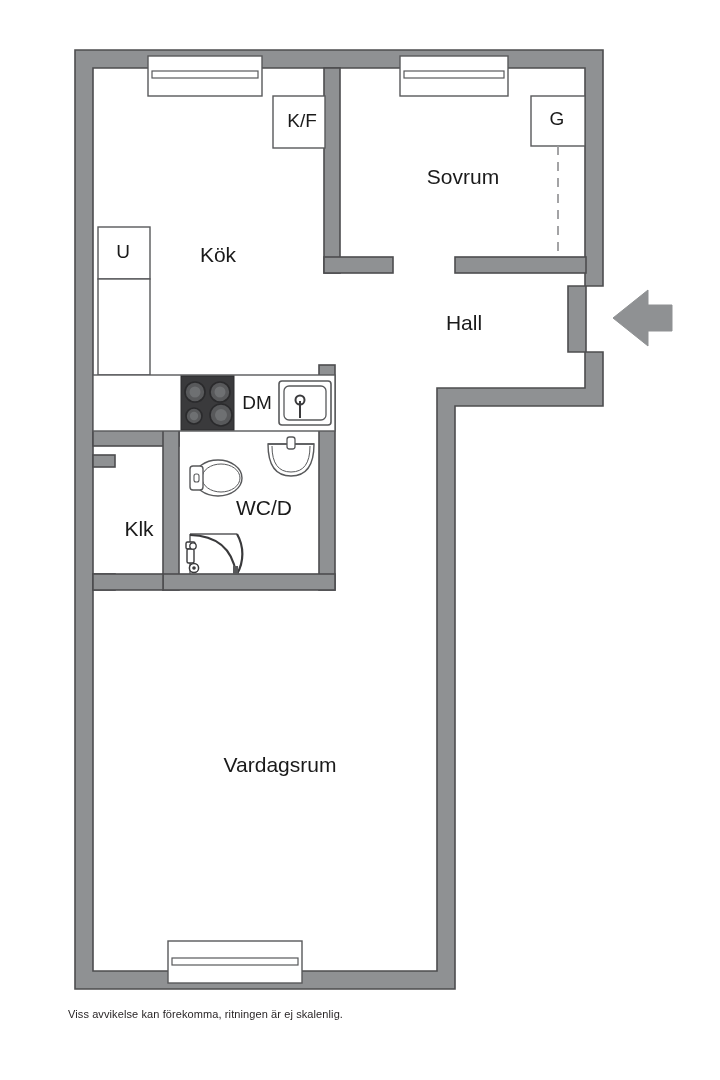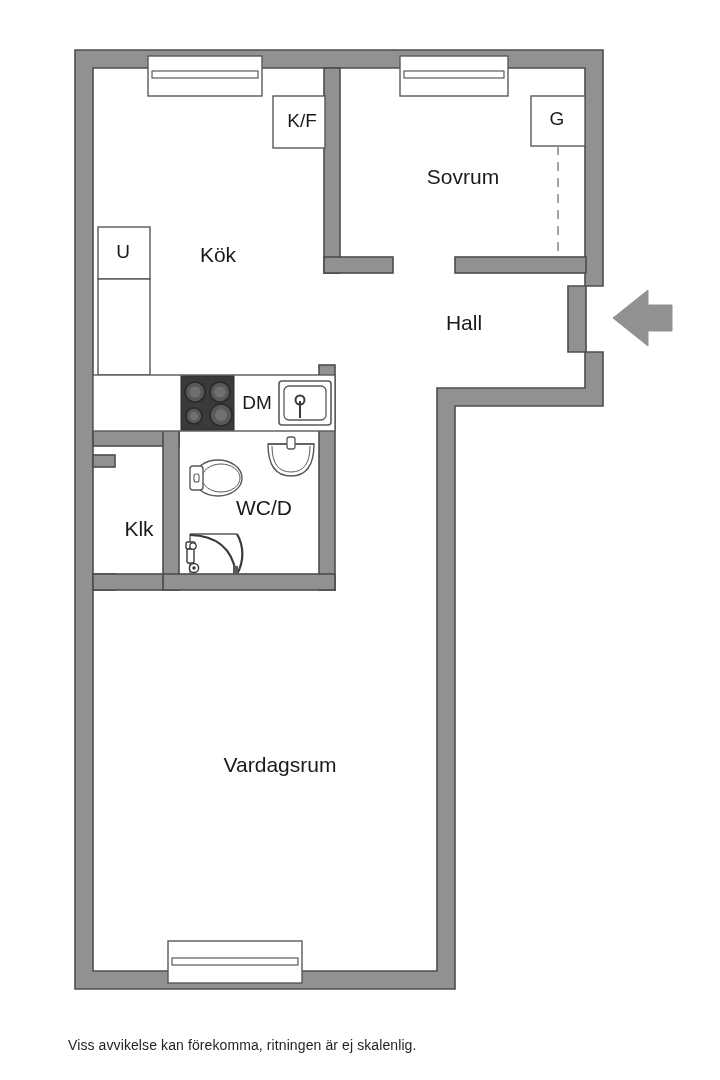--- a/index.html
+++ b/index.html
@@ -30,26 +30,25 @@
     fill: #1a1a1a;
     text-anchor: middle;
     dominant-baseline: middle;
   }
   .room-label.big { font-size: 21px; }
   .room-label.small { font-size: 19px; }
   .caption {
     position: absolute;
     left: 68px;
     top: 1008px;
-    font-size: 14px;
+    font-size: 11px;
     color: #231f20;
     font-family: "Liberation Sans", sans-serif;
     letter-spacing: 0.1px;
     white-space: nowrap;
-    margin-top: 29px;
   }
 </style>
 </head>
 <body>
 
 <div id="floorplan-root">
 
   <svg id="plan-svg" viewBox="0 0 720 1080">
 
     <g>

